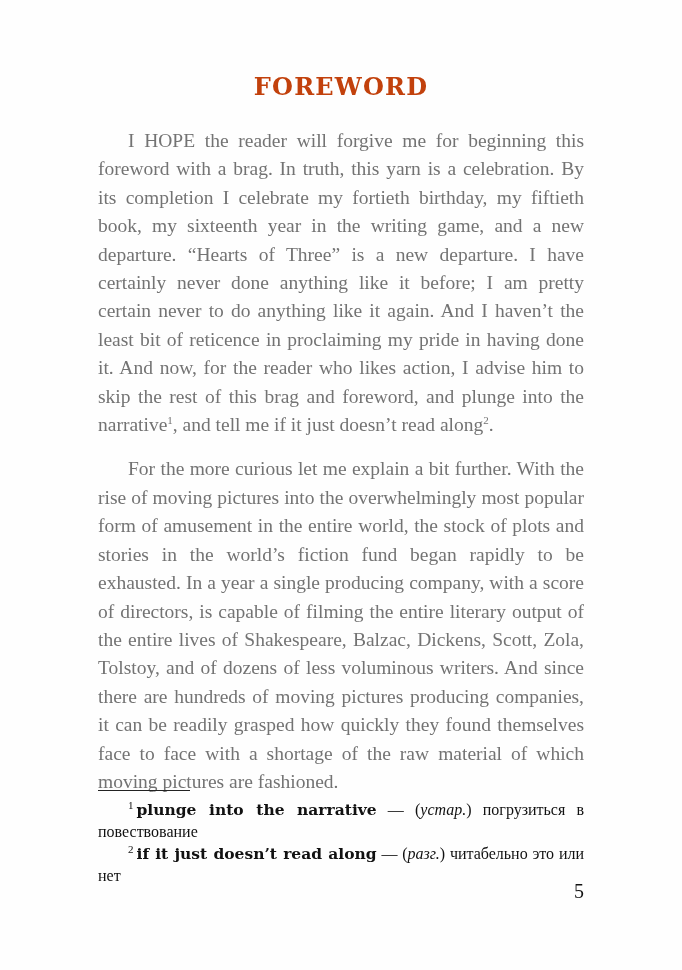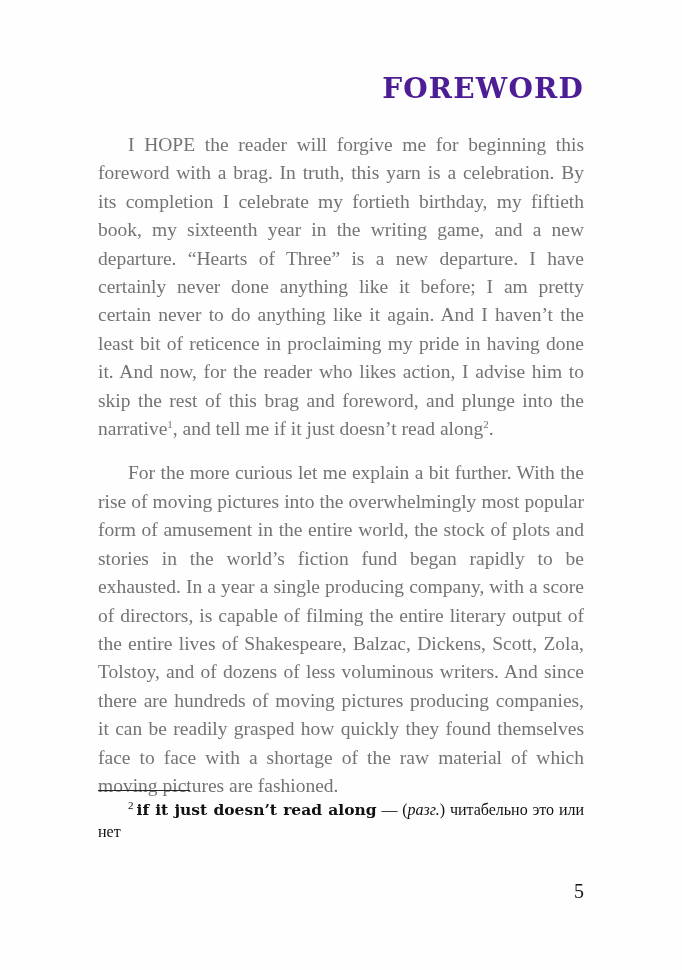--- a/index.html
+++ b/index.html
@@ -24,25 +24,25 @@
   }
   .content {
     position: absolute;
     left: 98px;
     top: 72px;
     width: 486px;
   }
   .chapter-title {
     font-family: "DejaVu Serif", "Liberation Serif", serif;
     font-weight: bold;
-    font-size: 28px;
+    font-size: 24px;
     letter-spacing: 1.2px;
-    text-align: right;
+    text-align: center;
     margin: 0 0 26px 0;
-    color: #4c1d95;
+    color: #c2410c;
   }
   .body-par {
     font-size: 19.5px;
     line-height: 28.4px;
     text-align: justify;
     text-justify: inter-word;
     margin: 0;
     text-indent: 30px;
     hyphens: none;
     color: #737373;
@@ -71,21 +71,21 @@
     margin: 0 0 8px 0;
   }
   .fn-item {
     font-size: 16px;
     line-height: 21.5px;
     margin: 0;
     text-align: justify;
     color: #111;
   }
   .fn-item + .fn-item {
-    margin-top: 16px;
+    margin-top: 1px;
   }
   .fn-num {
     font-size: 11px;
     vertical-align: super;
     line-height: 0;
     margin-left: 30px;
     margin-right: 3px;
   }
   .fn-term {
     font-family: "DejaVu Serif", "Liberation Serif", serif;
@@ -118,19 +118,20 @@
     <p class="body-par"><span class="smallcaps">I HOPE</span><span> the reader will forgive me for beginning this foreword with a brag. In truth, this yarn is a celebration. By its completion I celebrate my fortieth birthday, my fiftieth book, my sixteenth year in the writing game, and a new departure. “Hearts of Three” is a new departure. I have certainly never done anything like it before; I am pretty certain never to do anything like it again. And I haven’t the least bit of reticence in proclaiming my pride in having done it. And now, for the reader who likes action, I advise him to skip the rest of this brag and foreword, and plunge into the narrative</span><sup class="fn">1</sup><span>, and tell me if it just doesn’t read along</span><sup class="fn">2</sup><span>.</span></p>
 
     <p class="body-par">For the more curious let me explain a bit further. With the rise of moving pictures into the overwhelmingly most popular form of amusement in the entire world, the stock of plots and stories in the world’s fiction fund began rapidly to be exhausted. In a year a single producing company, with a score of directors, is capable of filming the entire literary output of the entire lives of Shakespeare, Balzac, Dickens, Scott, Zola, Tolstoy, and of dozens of less voluminous writers. And since there are hundreds of moving pictures producing companies, it can be readily grasped how quickly they found themselves face to face with a shortage of the raw material of which moving pictures are fashioned.</p>
 
 
   </div>
 
   <div class="footnotes">
     <div class="fn-rule"></div>
 
+    <p class="fn-item"><sup class="fn-num">1</sup><span class="fn-term">plunge into the narrative</span><span> — (</span><span class="fn-ital">устар.</span><span>) </span><span class="fn-cyr">погрузиться в повествование</span></p>
 
     <p class="fn-item"><sup class="fn-num">2</sup><span class="fn-term">if it just doesn’t read along</span><span> — (</span><span class="fn-ital">разг.</span><span>) </span><span class="fn-cyr">читабельно это или нет</span></p>
   </div>
 
   <div class="page-number">5</div>
 
 </div>
 
 </body></html>

